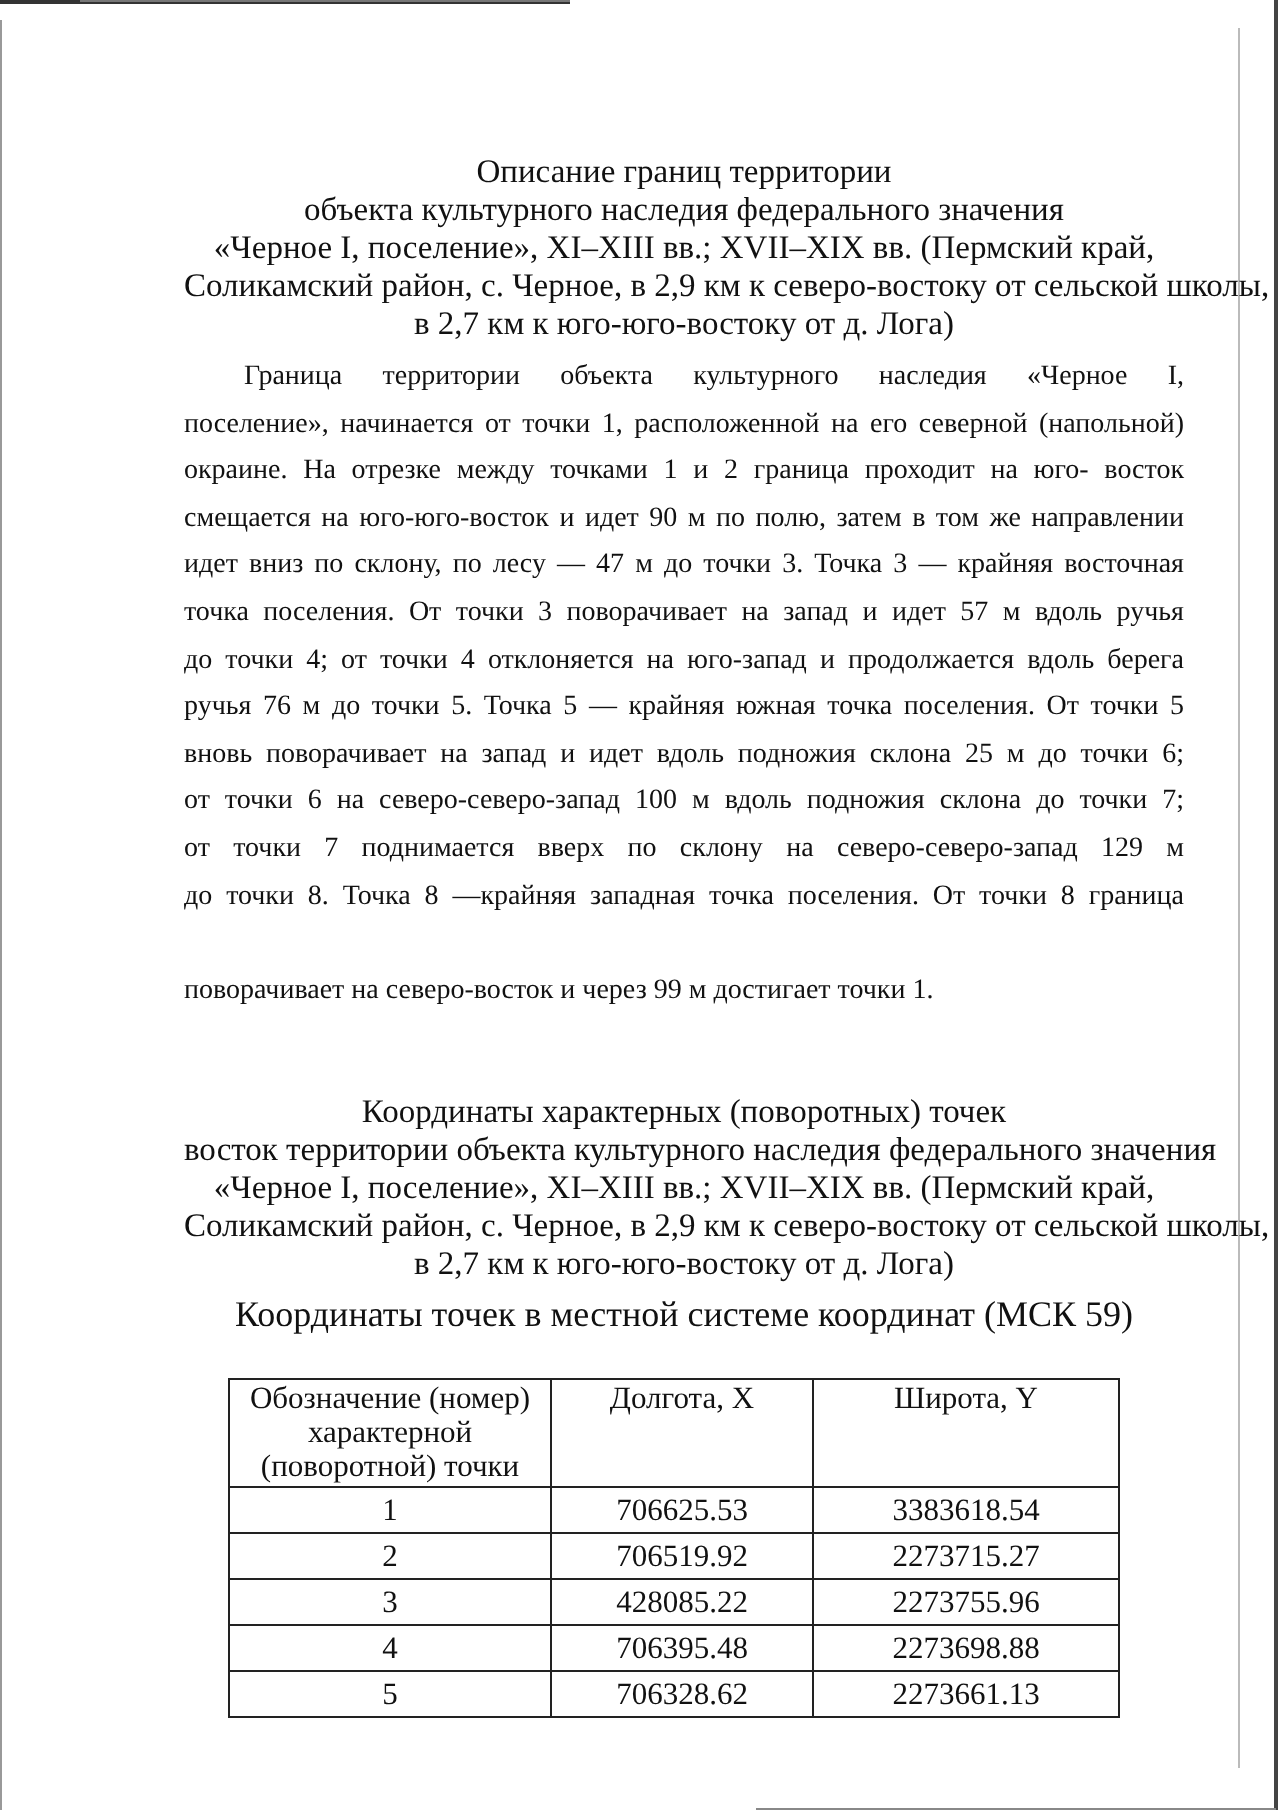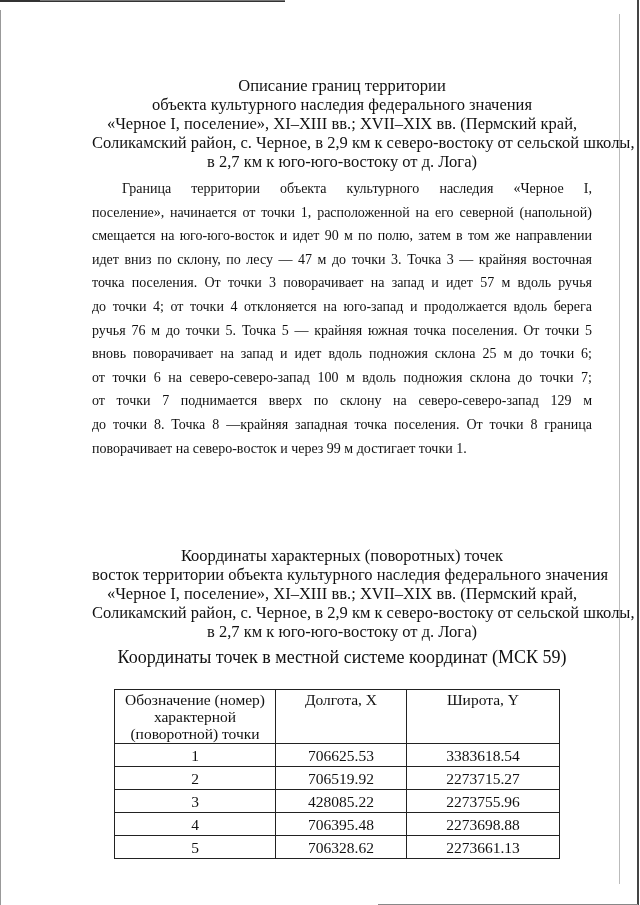--- a/index.html
+++ b/index.html
@@ -22,21 +22,21 @@
     .title-block div { white-space: nowrap; }
     #title1 { top: 76px; }
     #title2 { top: 546px; }
 
     .body-text {
       position: absolute; left: 92px; top: 177px; width: 500px;
       font-size: 14px; line-height: 23.6px;
     }
     .body-text .line { display: block; text-align: justify; text-align-last: justify; white-space: nowrap; height: 23.6px; }
     .body-text .line.first { padding-left: 30px; }
-    .body-text .line.last { text-align-last: left; }
+    .body-text .line.last { text-align-last: left; margin-top: 24px; }
 
     #table-caption {
       position: absolute; left: 92px; width: 500px; top: 648px;
       text-align: center; font-size: 18px; line-height: 19px;
     }
 
     table.coords {
       position: absolute; left: 114px; top: 689px;
       border-collapse: collapse; font-size: 15.5px; line-height: 17px;
     }
@@ -64,20 +64,21 @@
   <div>Описание границ территории</div>
   <div>объекта культурного наследия федерального значения</div>
   <div>«Черное I, поселение», XI–XIII вв.; XVII–XIX вв. (Пермский край,</div>
   <div>Соликамский район, с. Черное, в 2,9 км к северо-востоку от сельской школы,</div>
   <div>в 2,7 км к юго-юго-востоку от д. Лога)</div>
 </div>
 
 <div class="body-text">
   <span class="line first">Граница территории объекта культурного наследия «Черное I,</span>
   <span class="line">поселение», начинается от точки 1, расположенной на его северной (напольной)</span>
+  <span class="line">окраине. На отрезке между точками 1 и 2 граница проходит на юго- восток</span>
   <span class="line">смещается на юго-юго-восток и идет 90 м по полю, затем в том же направлении</span>
   <span class="line">идет вниз по склону, по лесу — 47 м до точки 3. Точка 3 — крайняя восточная</span>
   <span class="line">точка поселения. От точки 3 поворачивает на запад и идет 57 м вдоль ручья</span>
   <span class="line">до точки 4; от точки 4 отклоняется на юго-запад и продолжается вдоль берега</span>
   <span class="line">ручья 76 м до точки 5. Точка 5 — крайняя южная точка поселения. От точки 5</span>
   <span class="line">вновь поворачивает на запад и идет вдоль подножия склона 25 м до точки 6;</span>
   <span class="line">от точки 6 на северо-северо-запад 100 м вдоль подножия склона до точки 7;</span>
   <span class="line">от точки 7 поднимается вверх по склону на северо-северо-запад 129 м</span>
   <span class="line">до точки 8. Точка 8 —крайняя западная точка поселения. От точки 8 граница</span>
   <span class="line last">поворачивает на северо-восток и через 99 м достигает точки 1.</span>

